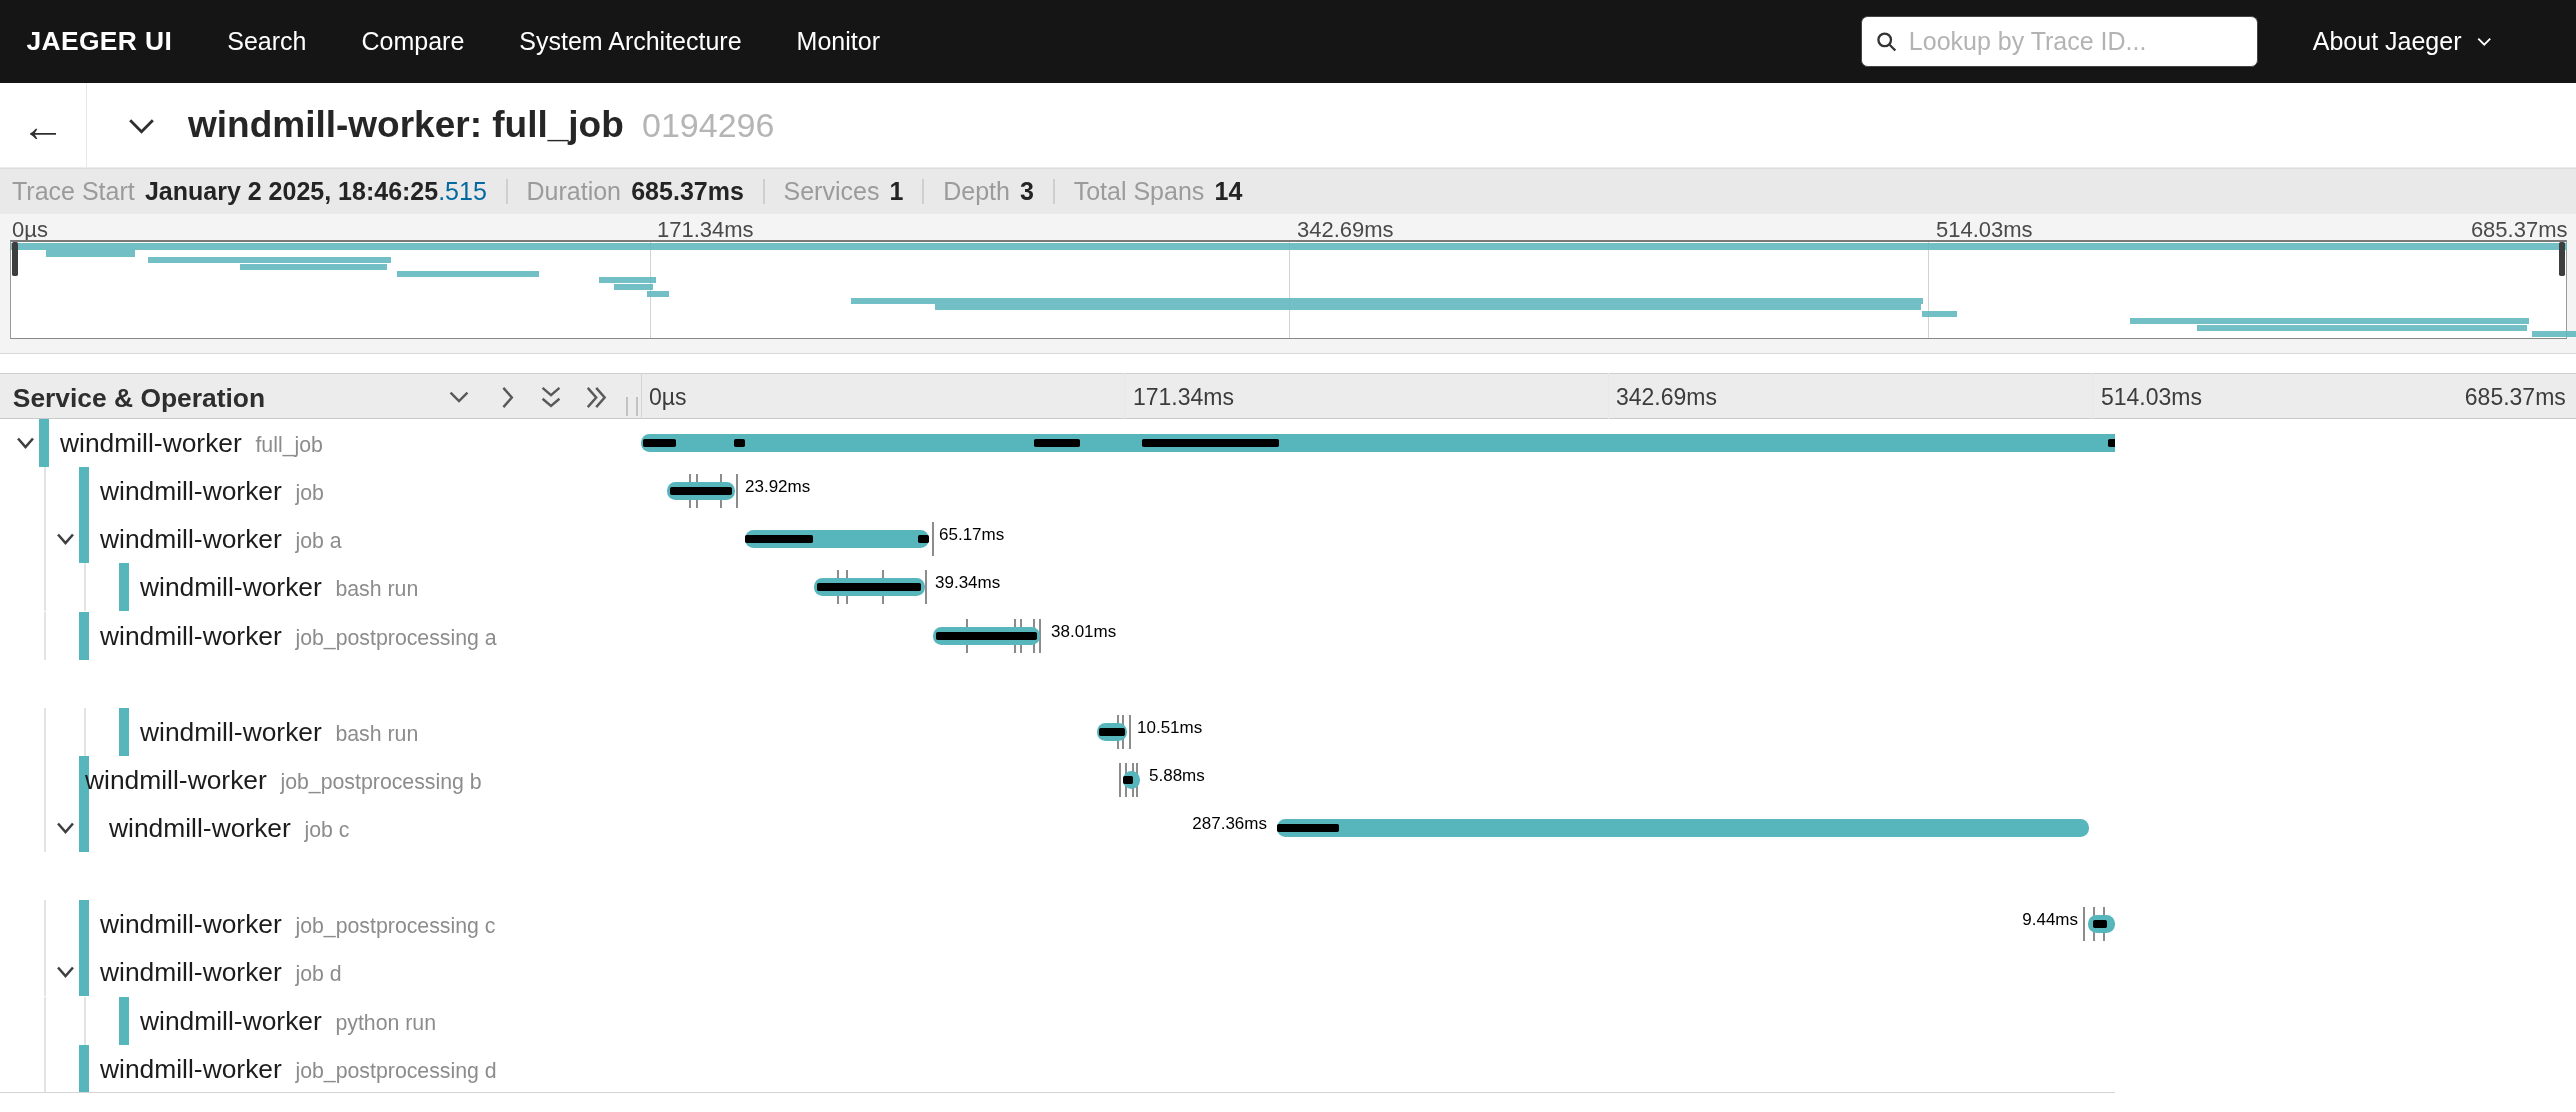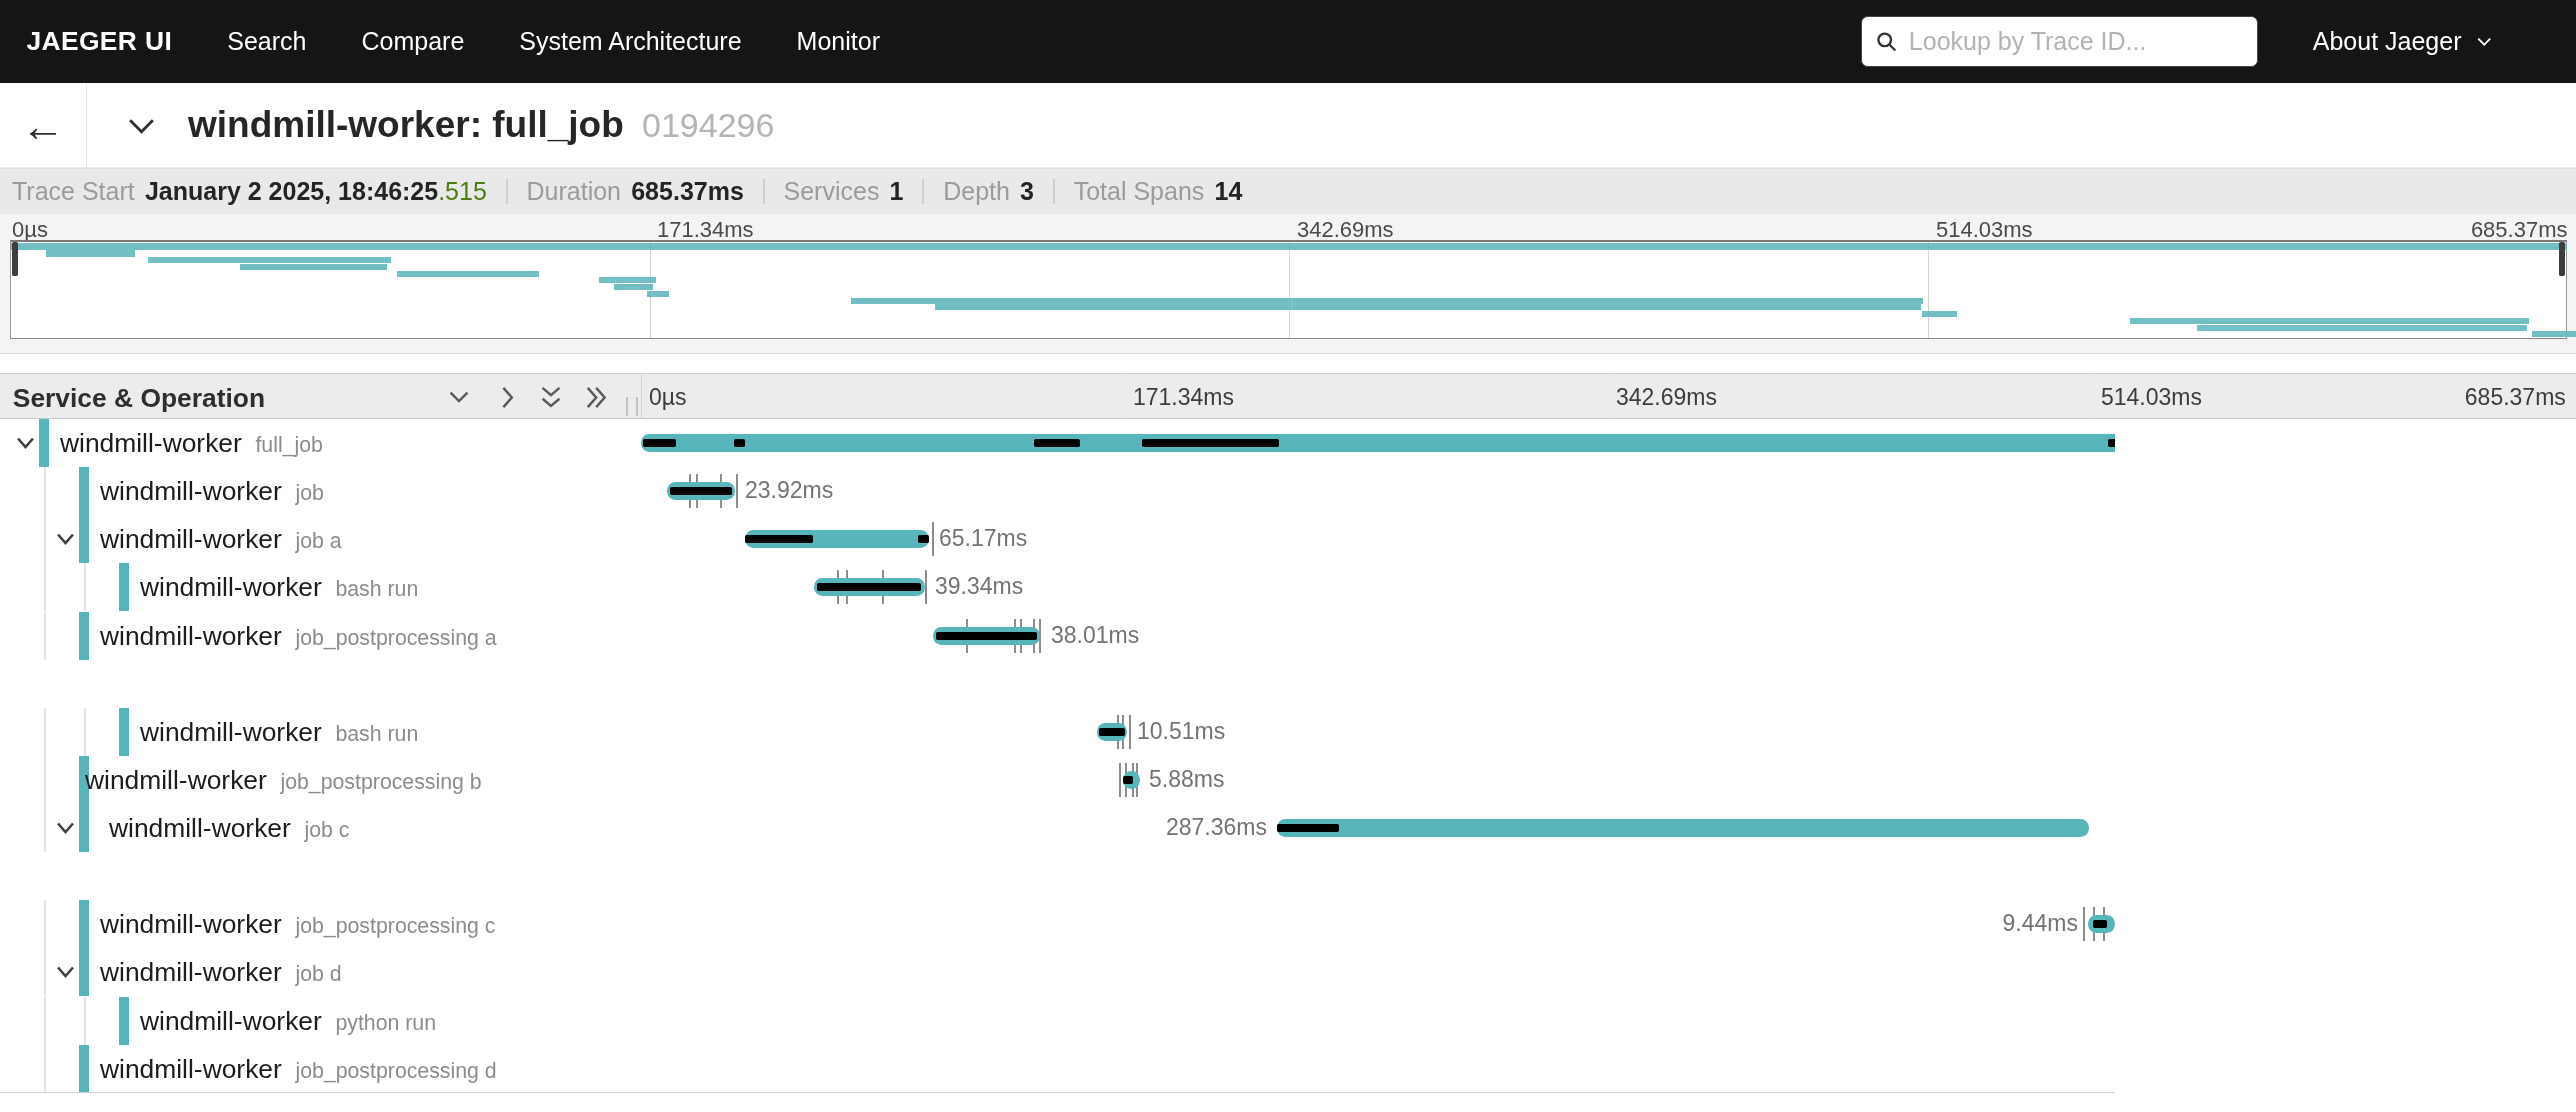--- a/index.html
+++ b/index.html
@@ -49,21 +49,21 @@
   #view-select { position:absolute; left:2315px; top:92px; width:249px; height:53px; background:#fff;
                  border:0.9px solid #cfcfcf; border-radius:5.1px; display:flex; align-items:center;
                  justify-content:space-between; padding:0 19px; cursor:pointer; }
   #view-select span { font-size:25px; color:#3f3f3f; }
 
   
   #summary { position:absolute; left:0; top:168px; width:2576px; height:46px; background:#e9e9e9;
              border-top:0.9px solid #dcdcdc; display:flex; align-items:center; padding-left:12px; font-size:25px; }
   .sum-label { color:#9b9b9b; margin-right:10.2px; }
   .sum-value { color:#242424; font-weight:700; }
-  .sum-suffix { color:#4d7c0f; font-weight:400; }
+  .sum-suffix { color:#0369a1; font-weight:400; }
   .sum-sep { width:1.7px; height:25.6px; background:#cfcfcf; margin:0 19px; }
 
   
   #axis-strip { position:absolute; left:0; top:214px; width:2576px; height:140px; background:#f4f4f4;
                 border-bottom:0.9px solid #d9d9d9; }
   .mm-axis-label { position:absolute; top:2.6px; font-size:22px; color:#4a4a4a; }
   #mm-canvas { position:absolute; left:10.2px; top:25.6px; width:2557px; height:99px; background:#fff;
                border-top:2.6px solid #7a7a7a; border-left:0.9px solid #999; border-right:0.9px solid #999;
                border-bottom:0.9px solid #888; cursor:crosshair; }
   .mm-grid { position:absolute; top:0; width:0.9px; height:100%; background:#d2d2d2; }
@@ -86,21 +86,21 @@
   #col-divider { position:absolute; left:641px; top:373px; height:720px; width:0.9px; background:#d5d5d5; }
   .span-row { position:absolute; left:0; width:2576px; cursor:pointer; }
   .tree-guide { position:absolute; top:0; width:1.7px; height:100%; background:#e3e3e3; }
   .accent { position:absolute; top:0; width:10.2px; height:100%; }
   .row-chevron { position:absolute; width:31px; height:25.6px; color:#3f3f3f; }
   .svc { position:absolute; font-size:26.4px; font-weight:500; color:#1c1c1c; white-space:nowrap; }
   .op { font-size:21.3px; font-weight:400; color:#8c8c8c; margin-left:13.6px; }
   .bar { position:absolute; height:18px; border-radius:8.5px; }
   .bar-seg { position:absolute; height:7.7px; top:5.1px; background:#000; border-radius:1.7px; }
   .tick { position:absolute; width:1.7px; height:34px; background:rgba(25,25,25,.5); }
-  .dur-label { position:absolute; font-size:23px; color:#737373; white-space:nowrap; }
+  .dur-label { position:absolute; font-size:17px; color:#000000; white-space:nowrap; }
 </style>
 </head>
 <body>
 
 <div id="nav">
   <span id="brand">JAEGER UI</span>
   <span id="nav-items"><span class="nav-item">Search</span><span class="nav-item">Compare</span><span class="nav-item">System Architecture</span><span class="nav-item">Monitor</span></span>
   <span id="nav-spacer"></span>
   <div id="trace-lookup">
     <svg width="25.6" height="25.6" viewBox="0 0 24 24" fill="none" stroke="#333" stroke-width="2.4">

